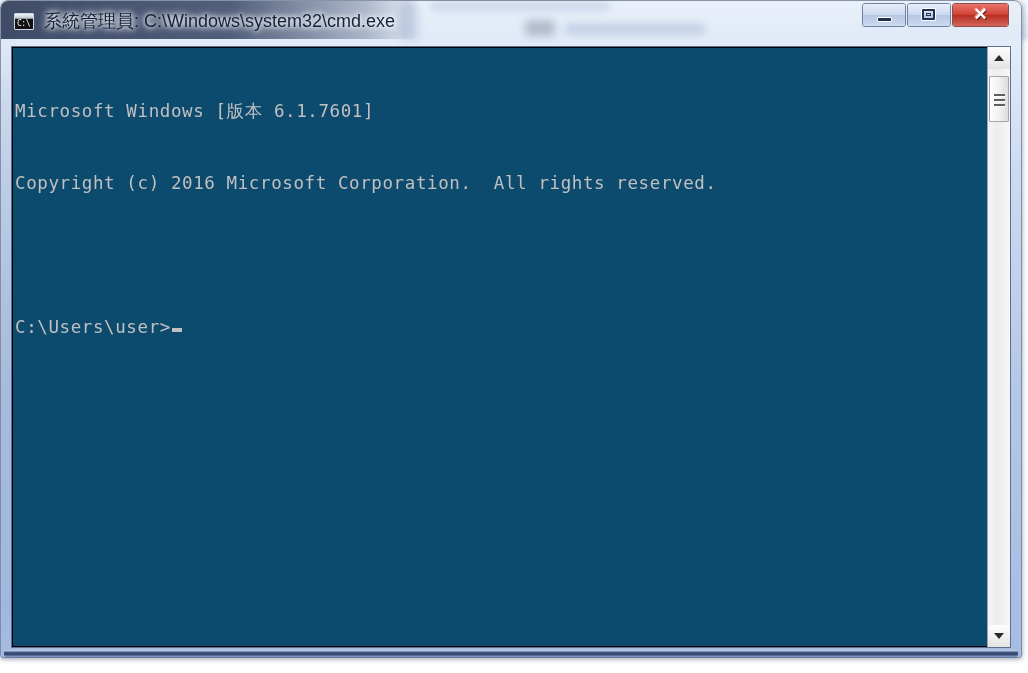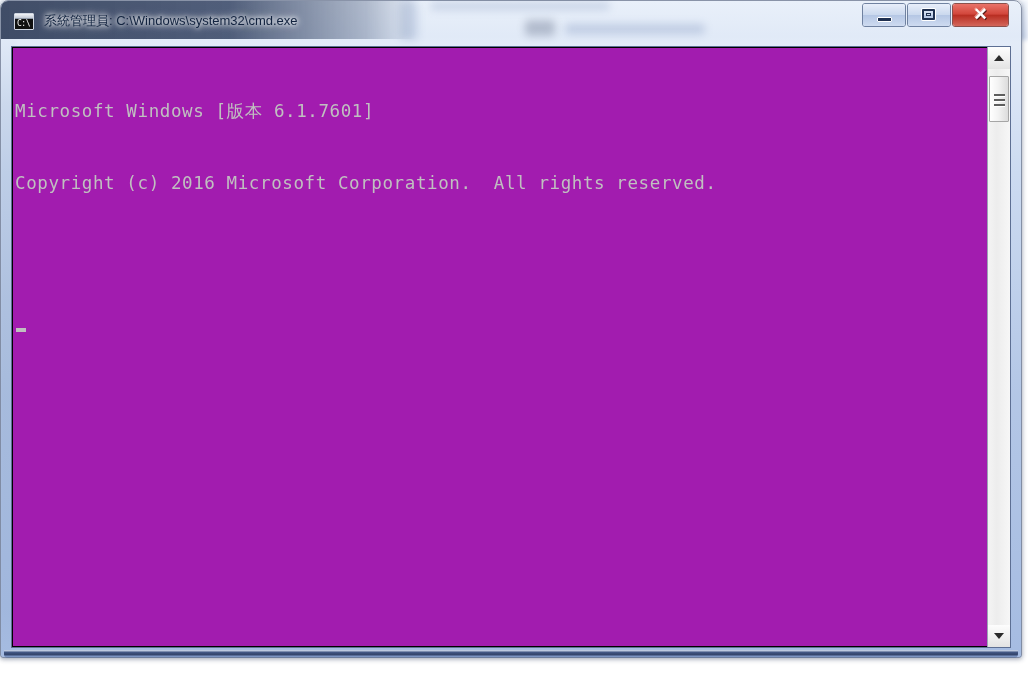--- a/index.html
+++ b/index.html
@@ -127,21 +127,21 @@
     font-size: 8px;
     line-height: 8px;
     letter-spacing: -.5px;
     white-space: nowrap;
   }
   #title-text {
     position: absolute;
     left: 44px; top: 11px;
     height: 20px;
     line-height: 20px;
-    font-size: 13px;
+    font-size: 18px;
     color: #12233f;
     text-shadow:
       0 0 4px rgba(255,255,255,.95),
       0 0 7px rgba(255,255,255,.85),
       0 0 10px rgba(255,255,255,.7);
     white-space: nowrap;
   }
 
   
   .capbtn {
@@ -211,21 +211,21 @@
     text-shadow:
       1px 1px 0 rgba(60,20,16,.85),
       -1px -1px 0 rgba(255,220,215,.55);
   }
 
   
   #client {
     position: absolute;
     left: 11px; top: 46px;
     width: 1000px; height: 602px;
-    background: #a21caf;
+    background: #0c4a6e;
     box-shadow: inset 0 0 0 1px #000;
     border: 1px solid #5d6f93;
     box-sizing: border-box;
   }
   #console-text {
     position: absolute;
     left: 3px; top: 4px;
     width: 968px;
     color: #c0c0c0;
     font-family: "DejaVu Sans Mono", "Liberation Mono", monospace;
@@ -359,21 +359,21 @@
     </div>
 
   </div>
 
   <div id="client">
 
     <div id="console-text">
       <div class="line">Microsoft Windows [版本 6.1.7601]</div>
       <div class="line">Copyright (c) 2016 Microsoft Corporation.  All rights reserved.</div>
       <div class="line"></div>
-      <div class="line"><span id="cursor"></span></div>
+      <div class="line"><span>C:\Users\user&gt;</span><span id="cursor"></span></div>
     </div>
 
     <div id="scrollbar">
       <div class="sb-track"></div>
       <div class="sb-btn sb-up">
         <div class="sb-arrow"></div>
       </div>
       <div id="sb-thumb">
         <div class="grip g1"></div>
         <div class="grip g2"></div>

